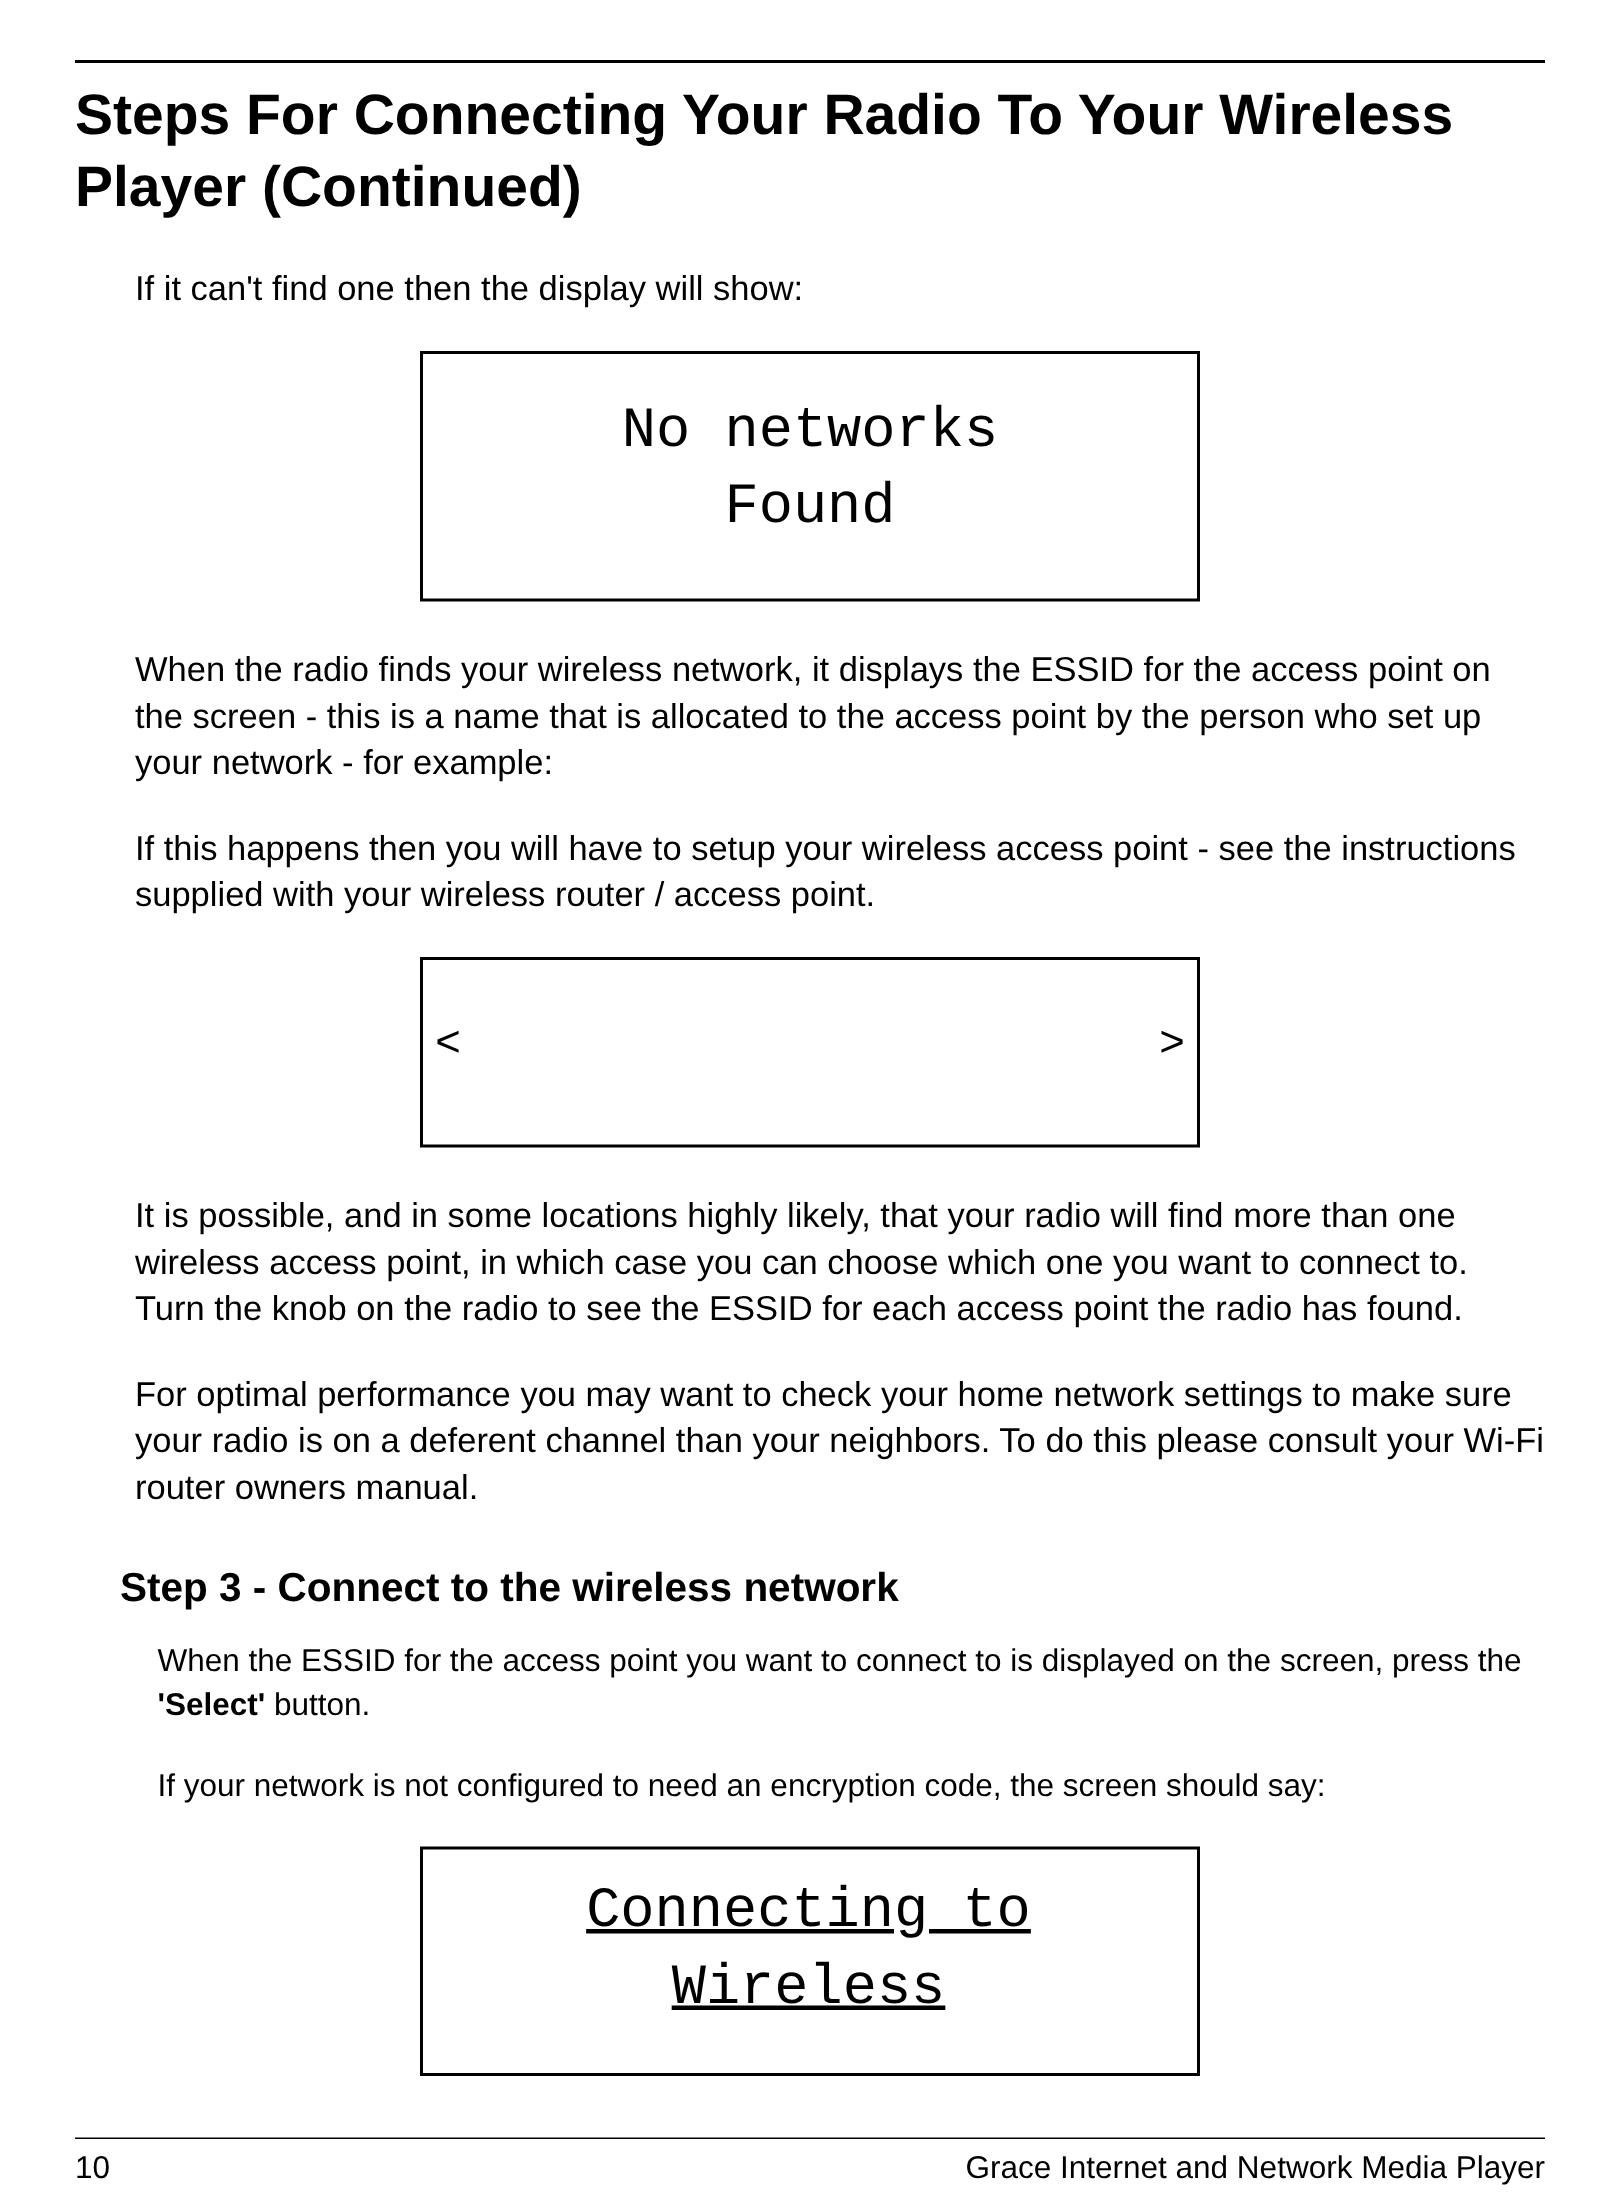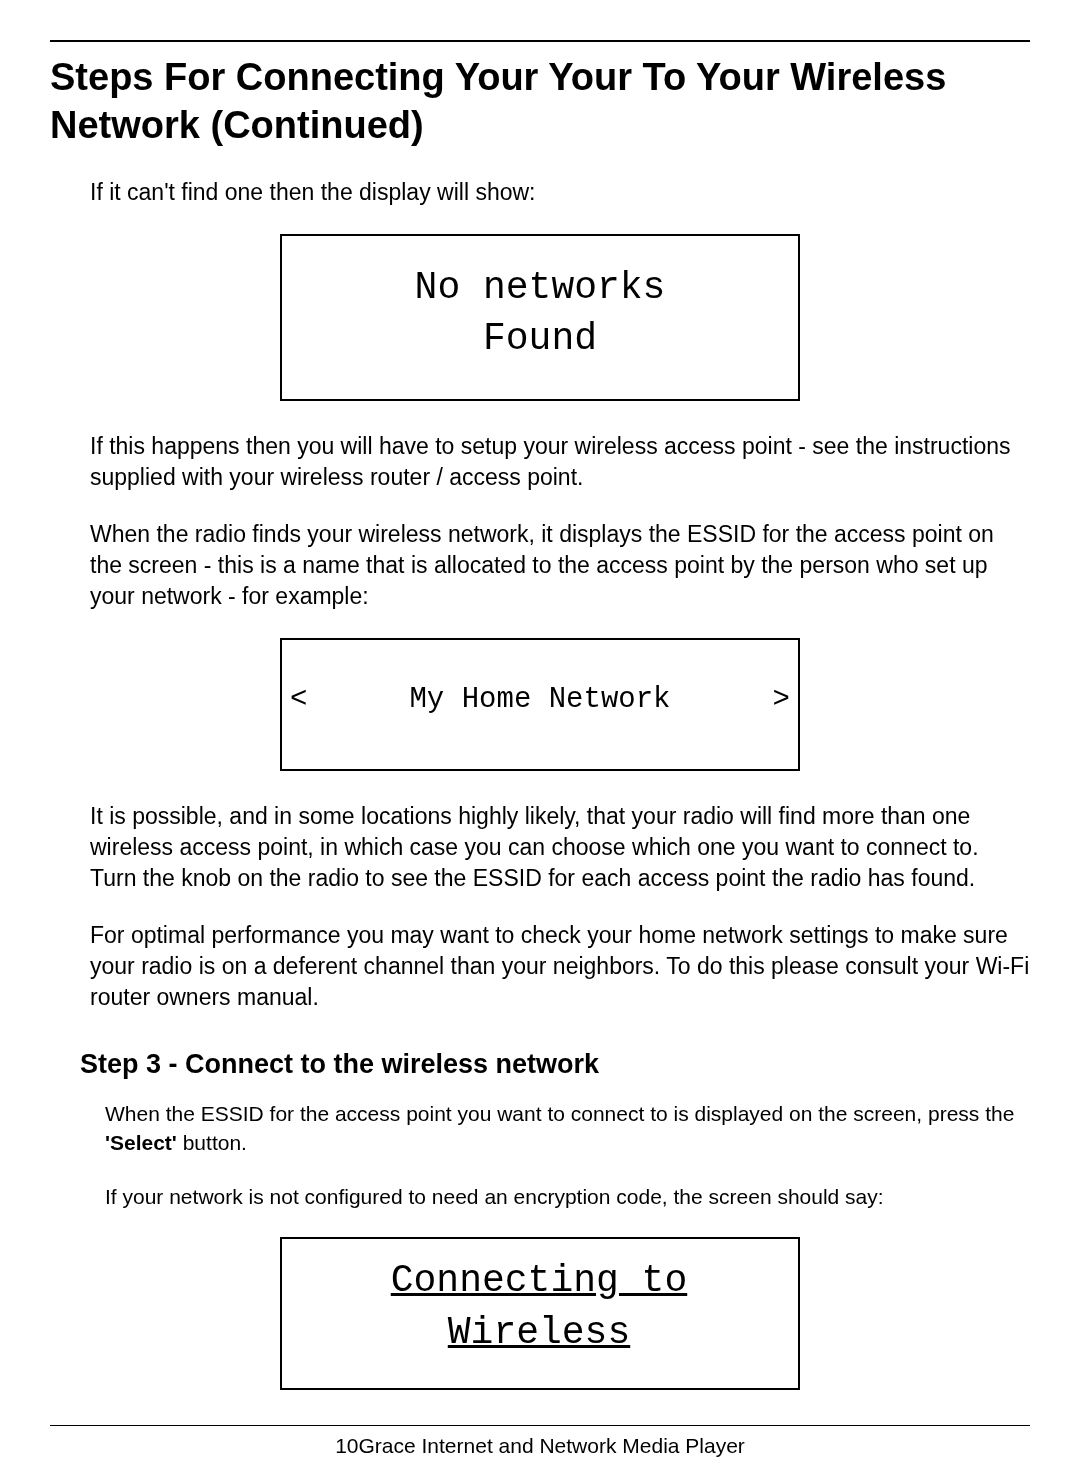--- a/index.html
+++ b/index.html
@@ -87,48 +87,47 @@
       left: 50px;
       right: 50px;
       border-top: 1.5px solid #000;
     }
     .footer {
       position: absolute;
       bottom: 14px;
       left: 50px;
       right: 50px;
       display: flex;
-      justify-content: center;
+      justify-content: space-between;
       font-size: 21px;
     }
   </style>
 </head>
 <body>
 
 <div class="page">
   <div class="top-rule"></div>
 
-  <h1 class="main-title">Steps For Connecting Your Your To Your Wireless Network (Continued)</h1>
+  <h1 class="main-title">Steps For Connecting Your Radio To Your Wireless Player (Continued)</h1>
 
   <p class="body-text">If it can't find one then the display will show:</p>
 
   <div class="display-box">
     <div class="display-text-single">
       <span>No networks</span><br>
       <span>Found</span>
     </div>
   </div>
 
+  <p class="body-text">When the radio finds your wireless network, it displays the ESSID for the access point on the screen - this is a name that is allocated to the access point by the person who set up your network - for example:</p>
+
   <p class="body-text">If this happens then you will have to setup your wireless access point - see the instructions supplied with your wireless router / access point.</p>
-
-  <p class="body-text">When the radio finds your wireless network, it displays the ESSID for the access point on the screen - this is a name that is allocated to the access point by the person who set up your network - for example:</p>
 
   <div class="display-box display-box-flex" style="padding:40px 8px 50px 8px;">
     <span class="arrow">&lt;</span>
-    <span class="display-text">My Home Network</span>
     <span class="arrow">&gt;</span>
   </div>
 
   <p class="body-text">It is possible, and in some locations highly likely, that your radio will find more than one wireless access point, in which case you can choose which one you want to connect to. Turn the knob on the radio to see the ESSID for each access point the radio has found.</p>
 
   <p class="body-text">For optimal performance you may want to check your home network settings to make sure your radio is on a deferent channel than your neighbors. To do this please consult your Wi-Fi router owners manual.</p>
 
   <h2 class="step-heading">Step 3 - Connect to the wireless network</h2>
 
   <p class="body-text-inner">

